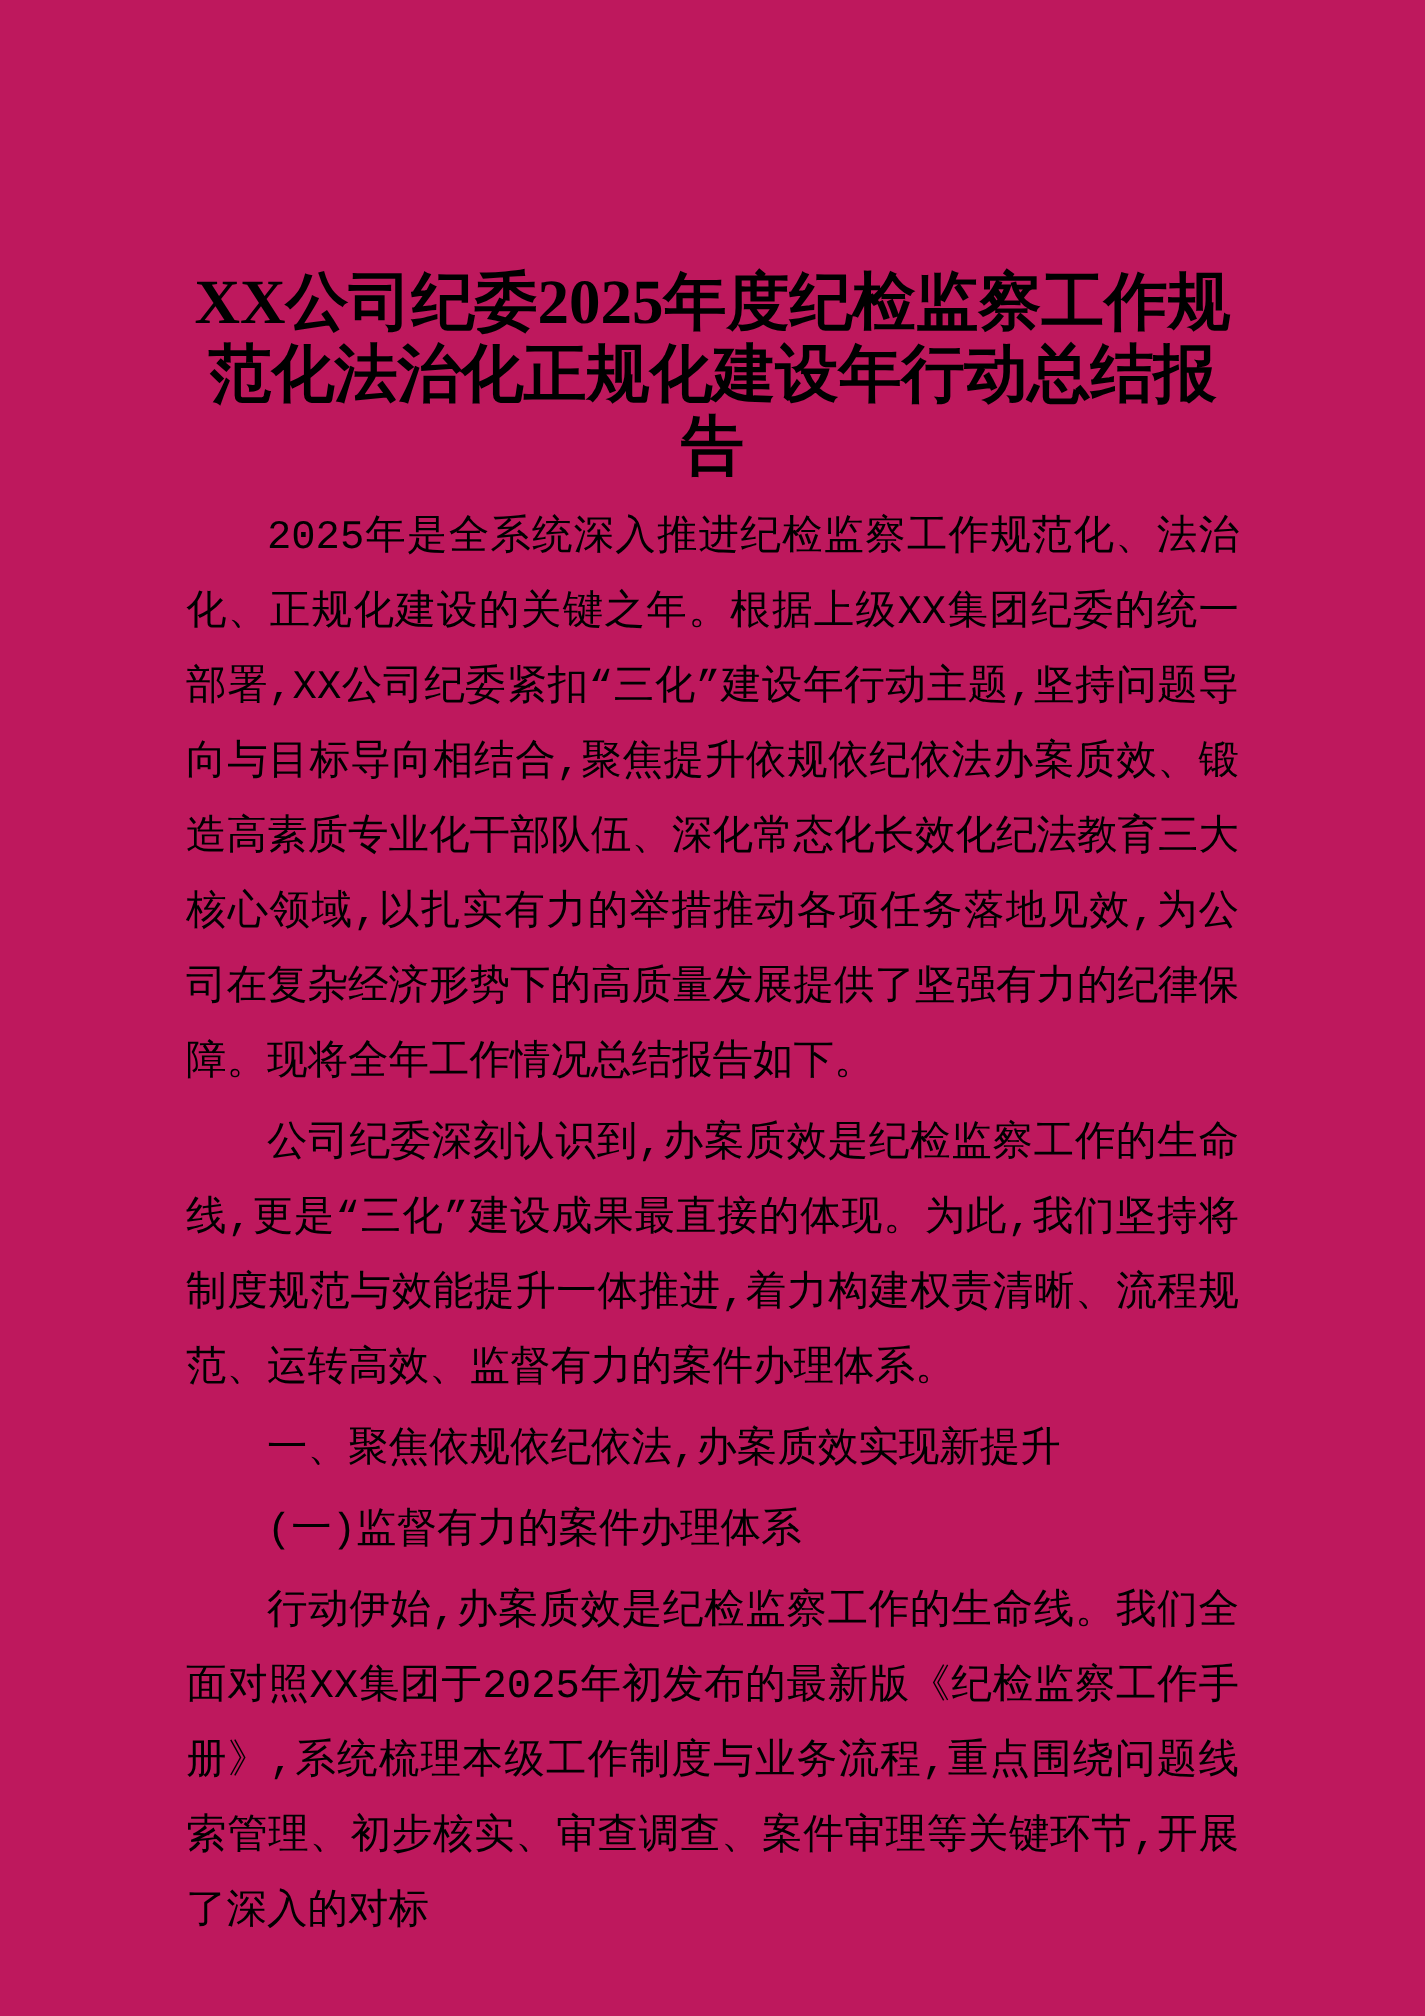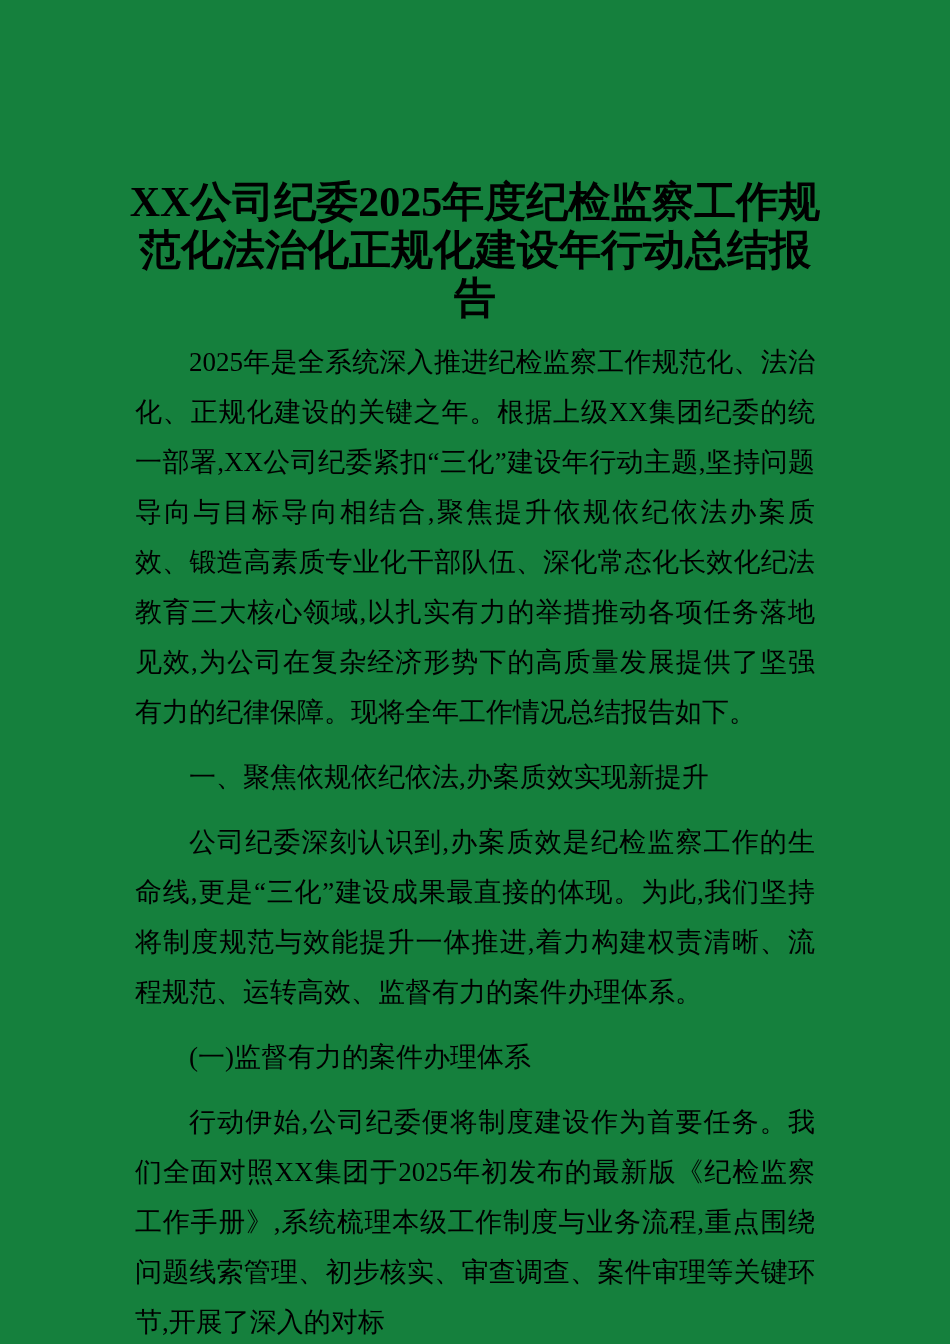--- a/index.html
+++ b/index.html
@@ -11,55 +11,55 @@
     width: 950px;
     height: 1344px;
     overflow: hidden;
     color: #000000;
   }
   .page {
     box-sizing: border-box;
     width: 950px;
     height: 1344px;
     padding: 178px 120px 0 120px;
-    background: #15803d;
+    background: #be185d;
   }
   .doc-title {
     font-family: "Liberation Serif", "DejaVu Serif", serif;
     font-weight: bold;
     font-size: 42px;
     line-height: 48px;
     text-align: center;
     letter-spacing: 0;
     margin: 0 0 12px 0;
     color: #000000;
   }
   .para {
-    font-family: Liberation Serif, serif;
+    font-family: Liberation Mono, monospace;
     font-size: 27px;
     line-height: 50px;
     text-align: justify;
     text-justify: inter-ideograph;
     text-indent: 2em;
-    margin: 15px;
+    margin: 4px;
     color: #000000;
   }
   .para.heading {
     
     font-weight: normal;
   }
 </style>
 </head>
 <body>
 
 <div class="page">
   <h1 class="doc-title">XX公司纪委2025年度纪检监察工作规范化法治化正规化建设年行动总结报告</h1>
 
   <p class="para">2025年是全系统深入推进纪检监察工作规范化、法治化、正规化建设的关键之年。根据上级XX集团纪委的统一部署,XX公司纪委紧扣“三化”建设年行动主题,坚持问题导向与目标导向相结合,聚焦提升依规依纪依法办案质效、锻造高素质专业化干部队伍、深化常态化长效化纪法教育三大核心领域,以扎实有力的举措推动各项任务落地见效,为公司在复杂经济形势下的高质量发展提供了坚强有力的纪律保障。现将全年工作情况总结报告如下。</p>
 
+  <p class="para">公司纪委深刻认识到,办案质效是纪检监察工作的生命线,更是“三化”建设成果最直接的体现。为此,我们坚持将制度规范与效能提升一体推进,着力构建权责清晰、流程规范、运转高效、监督有力的案件办理体系。</p>
+
   <p class="para heading">一、聚焦依规依纪依法,办案质效实现新提升</p>
-
-  <p class="para">公司纪委深刻认识到,办案质效是纪检监察工作的生命线,更是“三化”建设成果最直接的体现。为此,我们坚持将制度规范与效能提升一体推进,着力构建权责清晰、流程规范、运转高效、监督有力的案件办理体系。</p>
 
   <p class="para heading">(一)监督有力的案件办理体系</p>
 
-  <p class="para">行动伊始,公司纪委便将制度建设作为首要任务。我们全面对照XX集团于2025年初发布的最新版《纪检监察工作手册》,系统梳理本级工作制度与业务流程,重点围绕问题线索管理、初步核实、审查调查、案件审理等关键环节,开展了深入的对标</p>
+  <p class="para">行动伊始,办案质效是纪检监察工作的生命线。我们全面对照XX集团于2025年初发布的最新版《纪检监察工作手册》,系统梳理本级工作制度与业务流程,重点围绕问题线索管理、初步核实、审查调查、案件审理等关键环节,开展了深入的对标</p>
 </div>
 
 </body></html>

